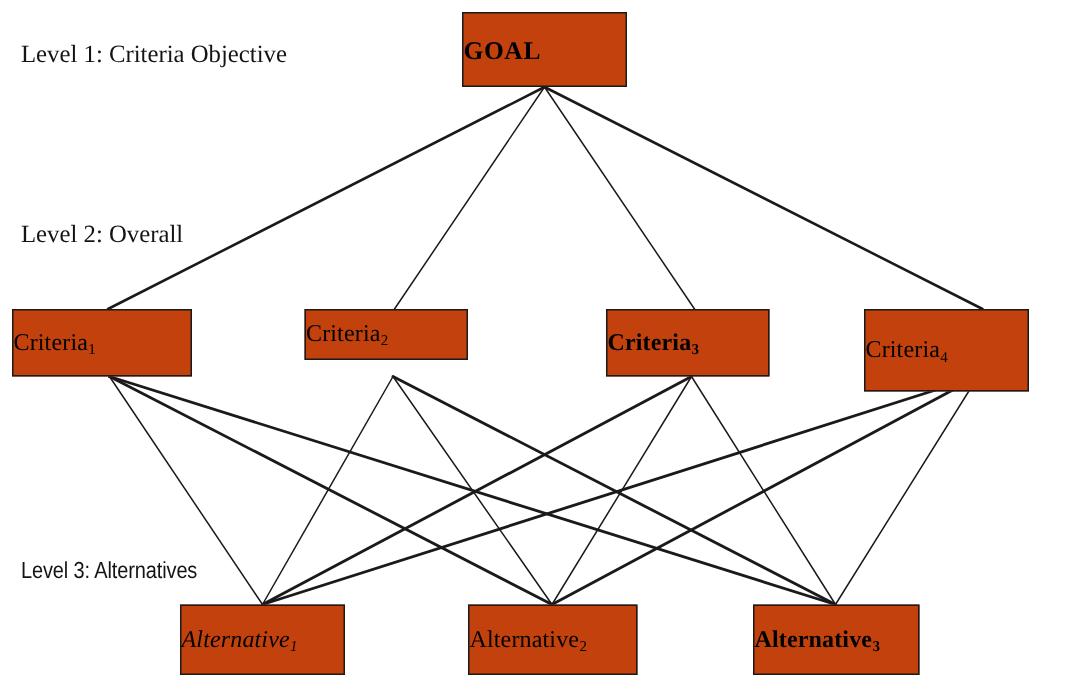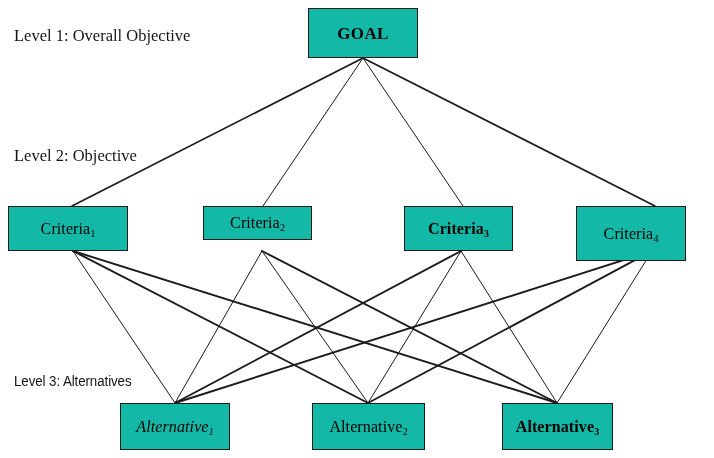--- a/index.html
+++ b/index.html
@@ -21,24 +21,24 @@
     left: 0;
     top: 0;
     width: 714px;
     height: 458px;
     pointer-events: none;
   }
   .node {
     position: absolute;
     box-sizing: border-box;
     border: 1.6px solid #1a1a1a;
-    background: #14b8a6;
+    background: #c2410c;
     display: flex;
     align-items: center;
-    justify-content: center;
+    justify-content: flex-start;
     color: #000000;
     z-index: 5;
   }
   .node-label {
     font-family: "Liberation Serif", "DejaVu Serif", serif;
     font-size: 16px;
     line-height: 1;
     white-space: nowrap;
     letter-spacing: 0.1px;
   }
@@ -89,22 +89,22 @@
       <line x1="262" y1="251" x2="368" y2="403" stroke="#1a1a1a" stroke-width="1" stroke-linecap="round"></line>
       <line x1="262" y1="251" x2="557" y2="403" stroke="#1a1a1a" stroke-width="1.9" stroke-linecap="round"></line>
       <line x1="461" y1="251" x2="175" y2="403" stroke="#1a1a1a" stroke-width="1.9" stroke-linecap="round"></line>
       <line x1="461" y1="251" x2="368" y2="403" stroke="#1a1a1a" stroke-width="1" stroke-linecap="round"></line>
       <line x1="461" y1="251" x2="557" y2="403" stroke="#1a1a1a" stroke-width="1" stroke-linecap="round"></line>
       <line x1="652" y1="251" x2="175" y2="403" stroke="#1a1a1a" stroke-width="1.9" stroke-linecap="round"></line>
       <line x1="652" y1="251" x2="368" y2="403" stroke="#1a1a1a" stroke-width="1.9" stroke-linecap="round"></line>
       <line x1="652" y1="251" x2="557" y2="403" stroke="#1a1a1a" stroke-width="1" stroke-linecap="round"></line>
     </svg>
 
-  <div class="level-label serif-label" id="lvl-1" style="left: 14px; top: 26px;">Level 1: Overall Objective</div>
-  <div class="level-label serif-label" id="lvl-2" style="left: 14px; top: 146px;">Level 2: Objective</div>
+  <div class="level-label serif-label" id="lvl-1" style="left: 14px; top: 26px;">Level 1: Criteria Objective</div>
+  <div class="level-label serif-label" id="lvl-2" style="left: 14px; top: 146px;">Level 2: Overall</div>
   <div class="level-label narrow-label" id="lvl-3" style="left: 14px; top: 372px;">Level 3: Alternatives</div>
 
   <div class="node" id="goal-node" style="left: 308px; top: 8px; width: 110px; height: 50px;">
     <span class="node-label">
       <span>GOAL</span>
     </span>
   </div>
 
   <div class="node" id="criteria-1-node" style="left: 8px; top: 206px; width: 120px; height: 45px;">
     <span class="node-label">

